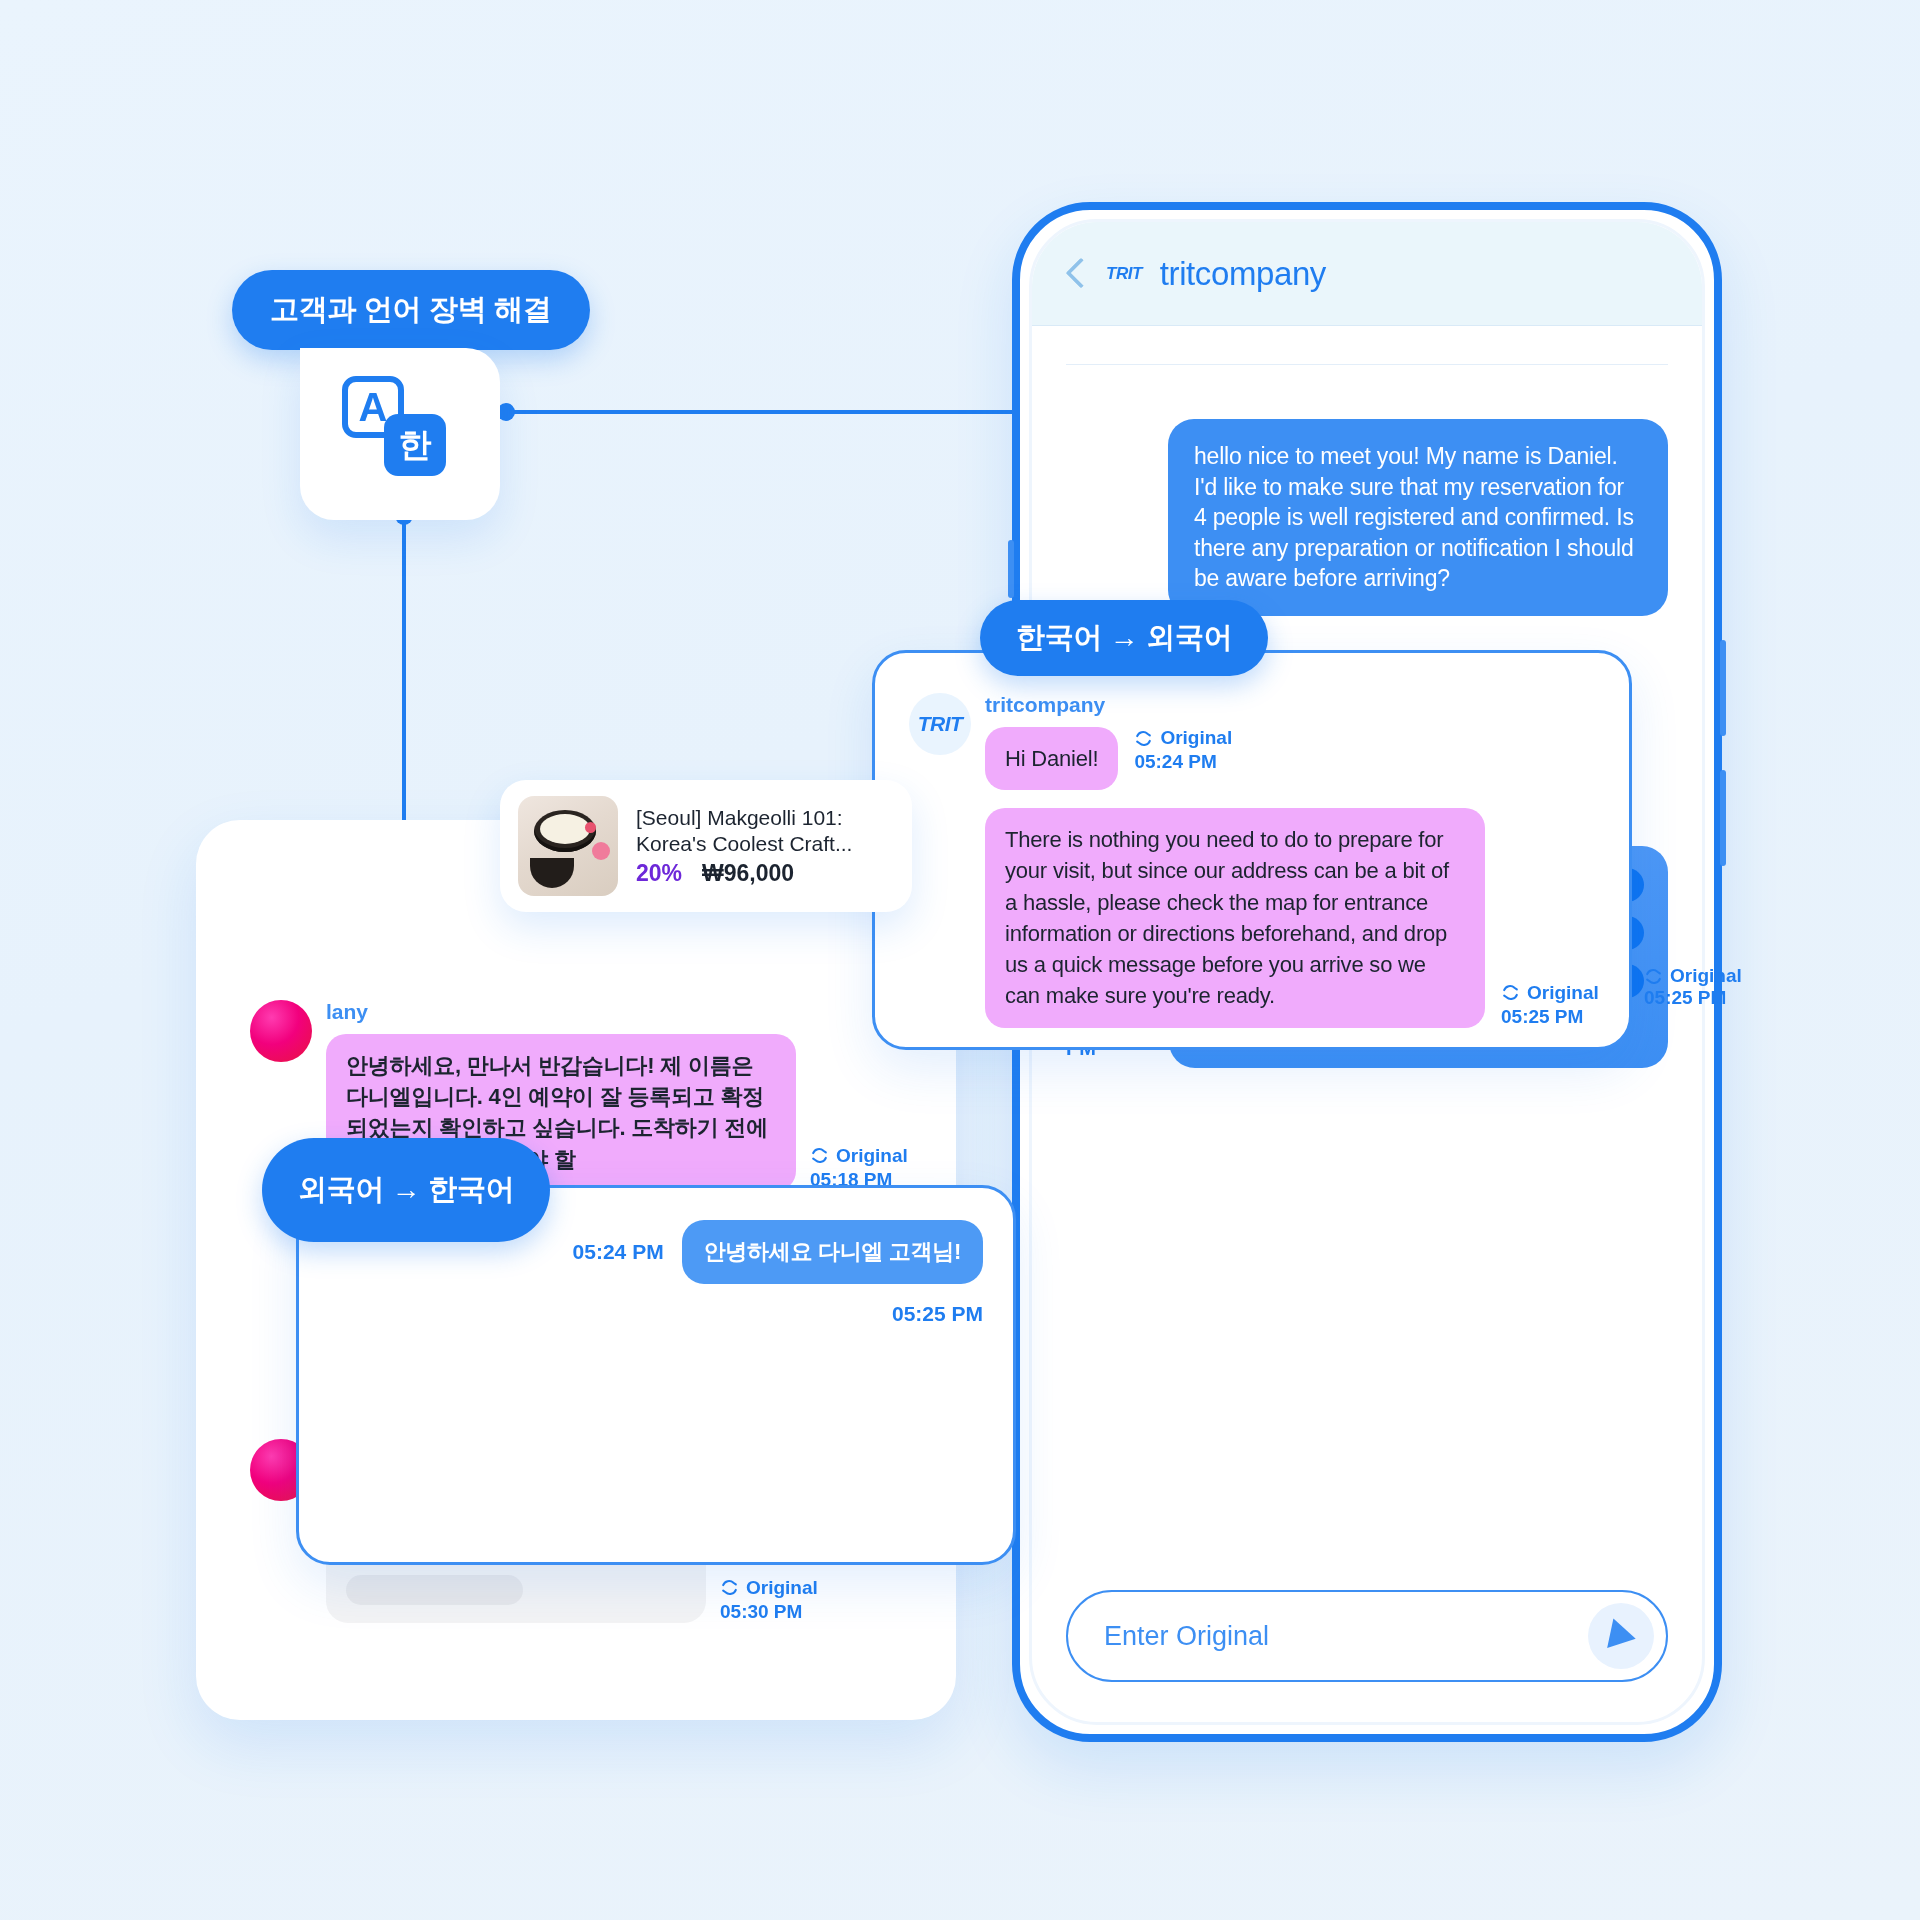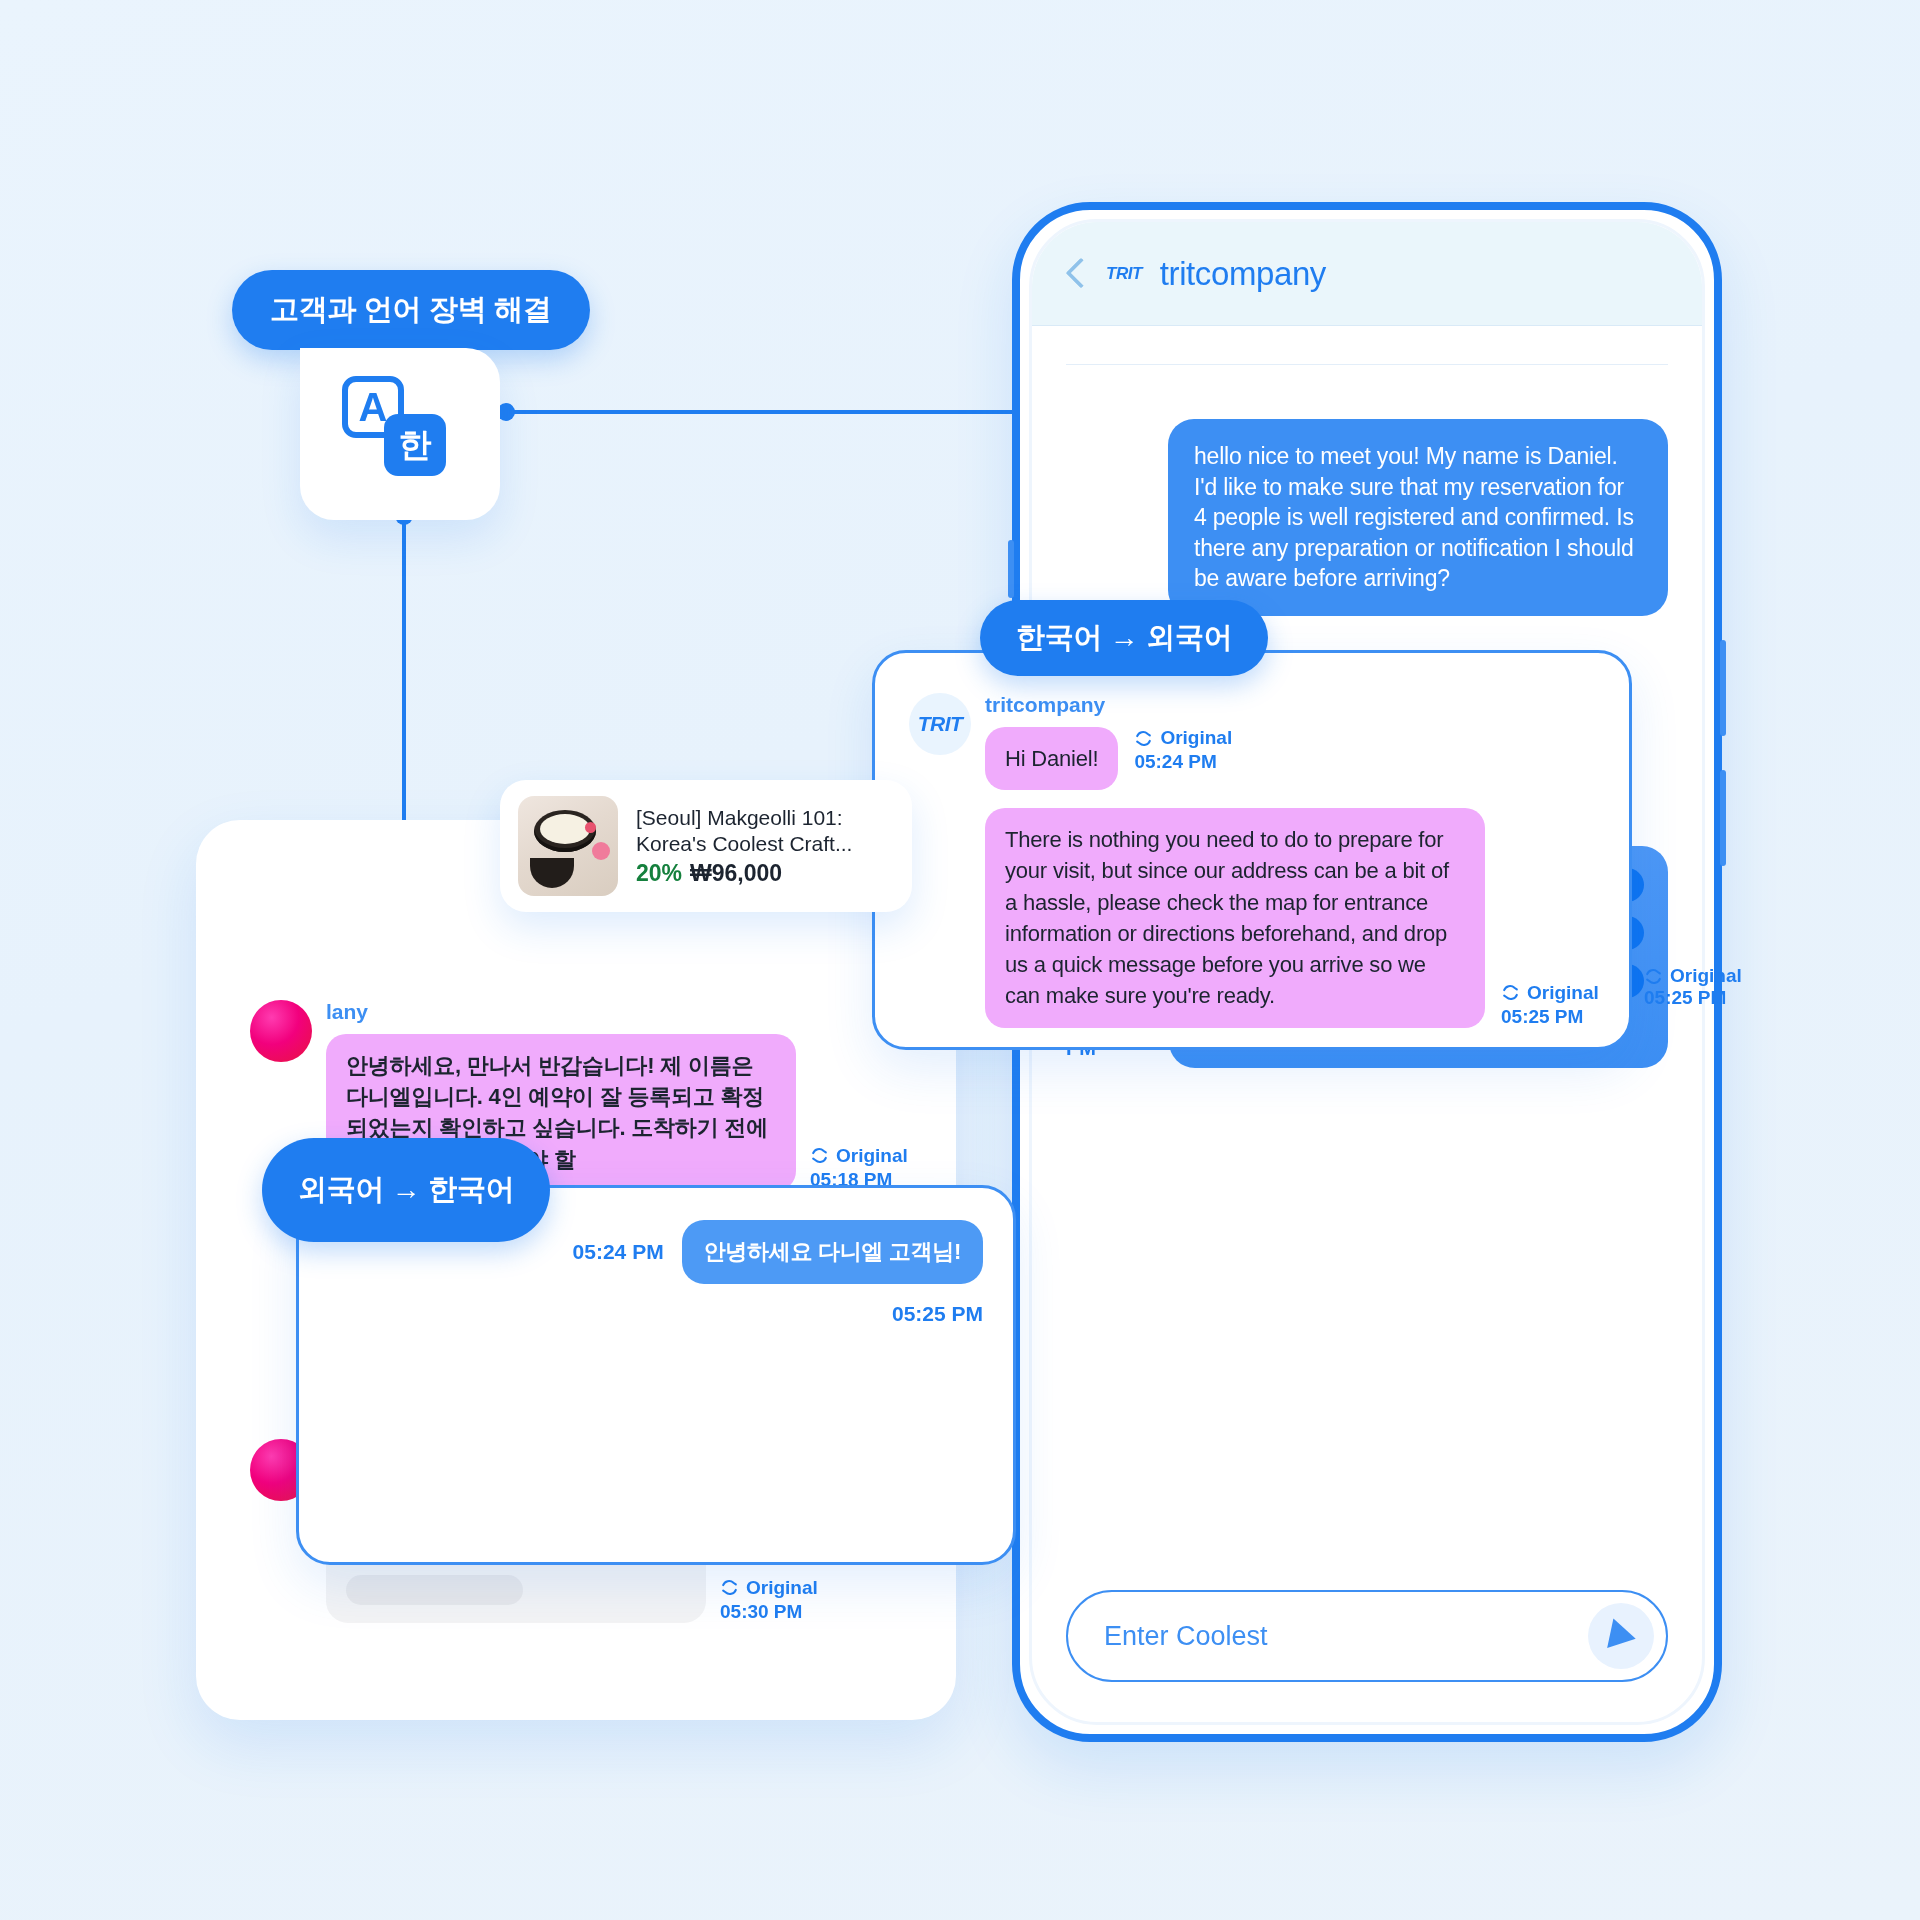--- a/index.html
+++ b/index.html
@@ -124,21 +124,21 @@
     position:absolute; right:8px; top:46px; width:18px; height:18px; border-radius:50%;
     background:#f07b9b;
   }
   .prod-thumb .blossom2 {
     position:absolute; right:22px; top:26px; width:11px; height:11px; border-radius:50%;
     background:#e8526f;
   }
   .prod-info { display: flex; flex-direction: column; gap: 4px; min-width:0; }
   .prod-title { font-size: 21px; color: #1c2430; line-height: 1.22; font-weight: 400; }
   .prod-price { font-size: 23px; font-weight: 800; color: #1c2430; }
-  .prod-pct { color: #15803d; font-weight: 700; margin-right: 8px; }
+  .prod-pct { color: #6d28d9; font-weight: 700; margin-right: 20px; }
 
   
   .row { display: flex; gap: 14px; }
   .avatar {
     width: 62px; height: 62px; border-radius: 50%; flex: none;
     background: radial-gradient(circle at 35% 28%, #ff3bb0 0%, #f2007d 45%, #e8143f 100%);
   }
   .avatar-trit {
     width: 62px; height: 62px; border-radius: 50%; flex: none;
     background: #e9f4fe; display:flex; align-items:center; justify-content:center;
@@ -228,21 +228,21 @@
             <div class="sk-bar"></div>
             <div class="sk-bar"></div>
             <div class="sk-bar"></div>
             <div class="sk-bar short"></div>
           </div>
         </div>
       </div>
 
       <div class="phone-footer">
         <div class="msg-input">
-          <span>Enter Coolest</span>
+          <span>Enter Original</span>
           <div class="send-btn">
             <div class="send-tri"></div>
           </div>
         </div>
       </div>
 
     </div>
   </div>
 
   <div style="position:absolute;left:1644px;top:965px;">

